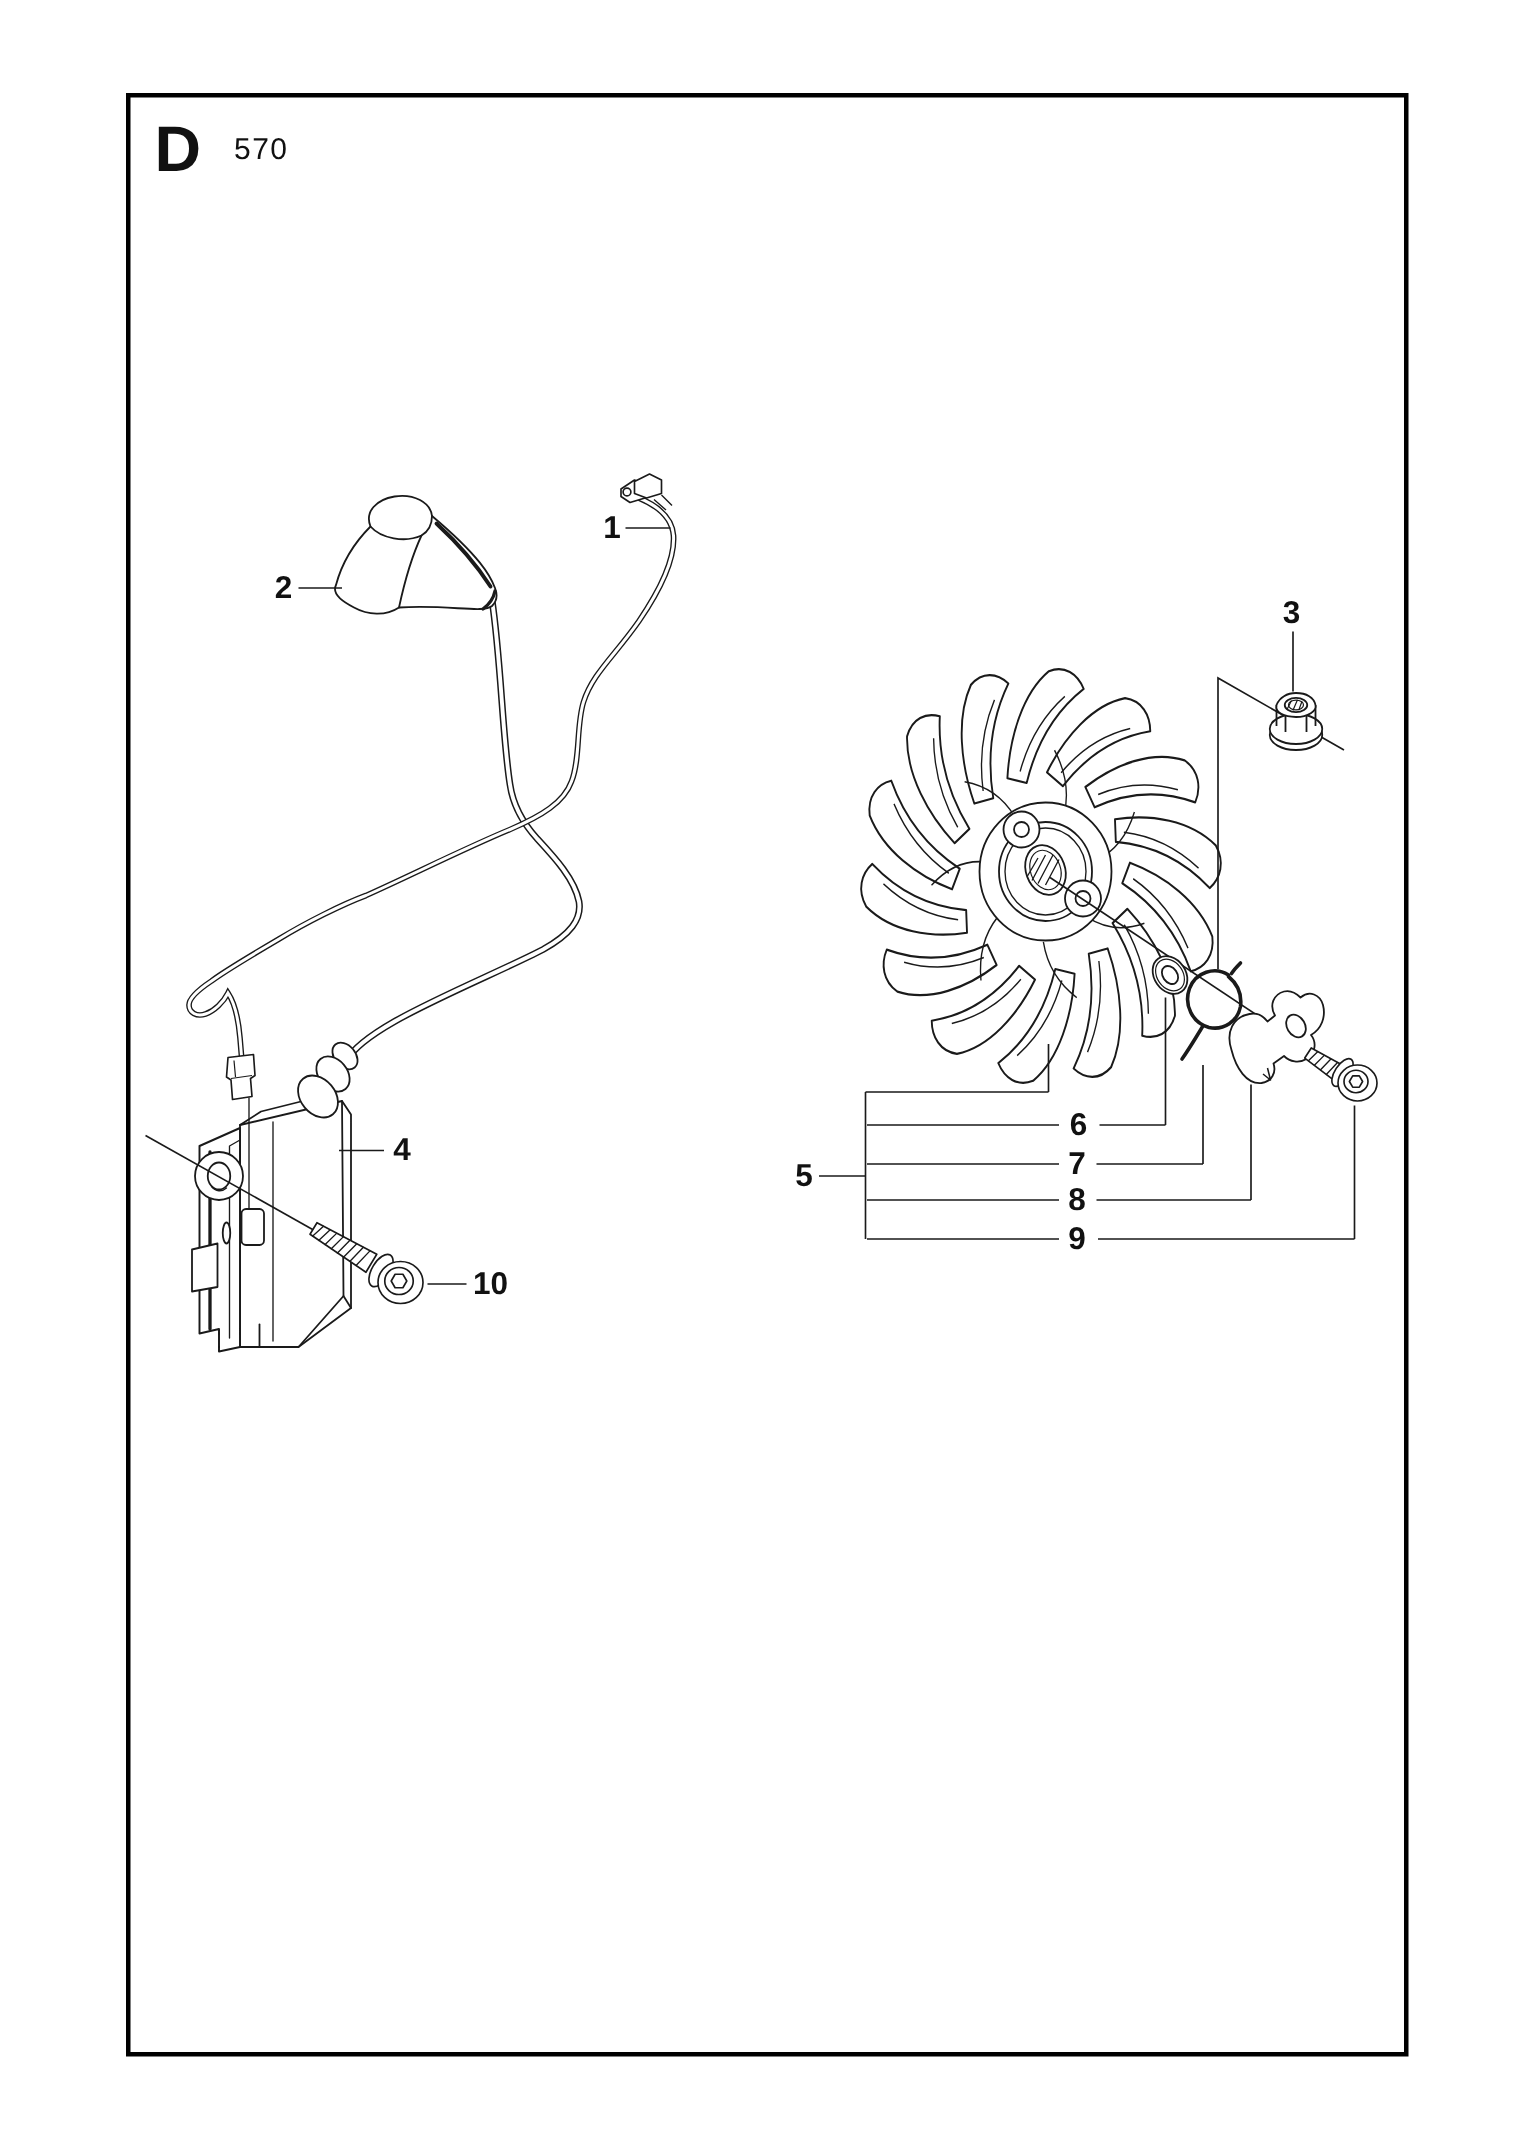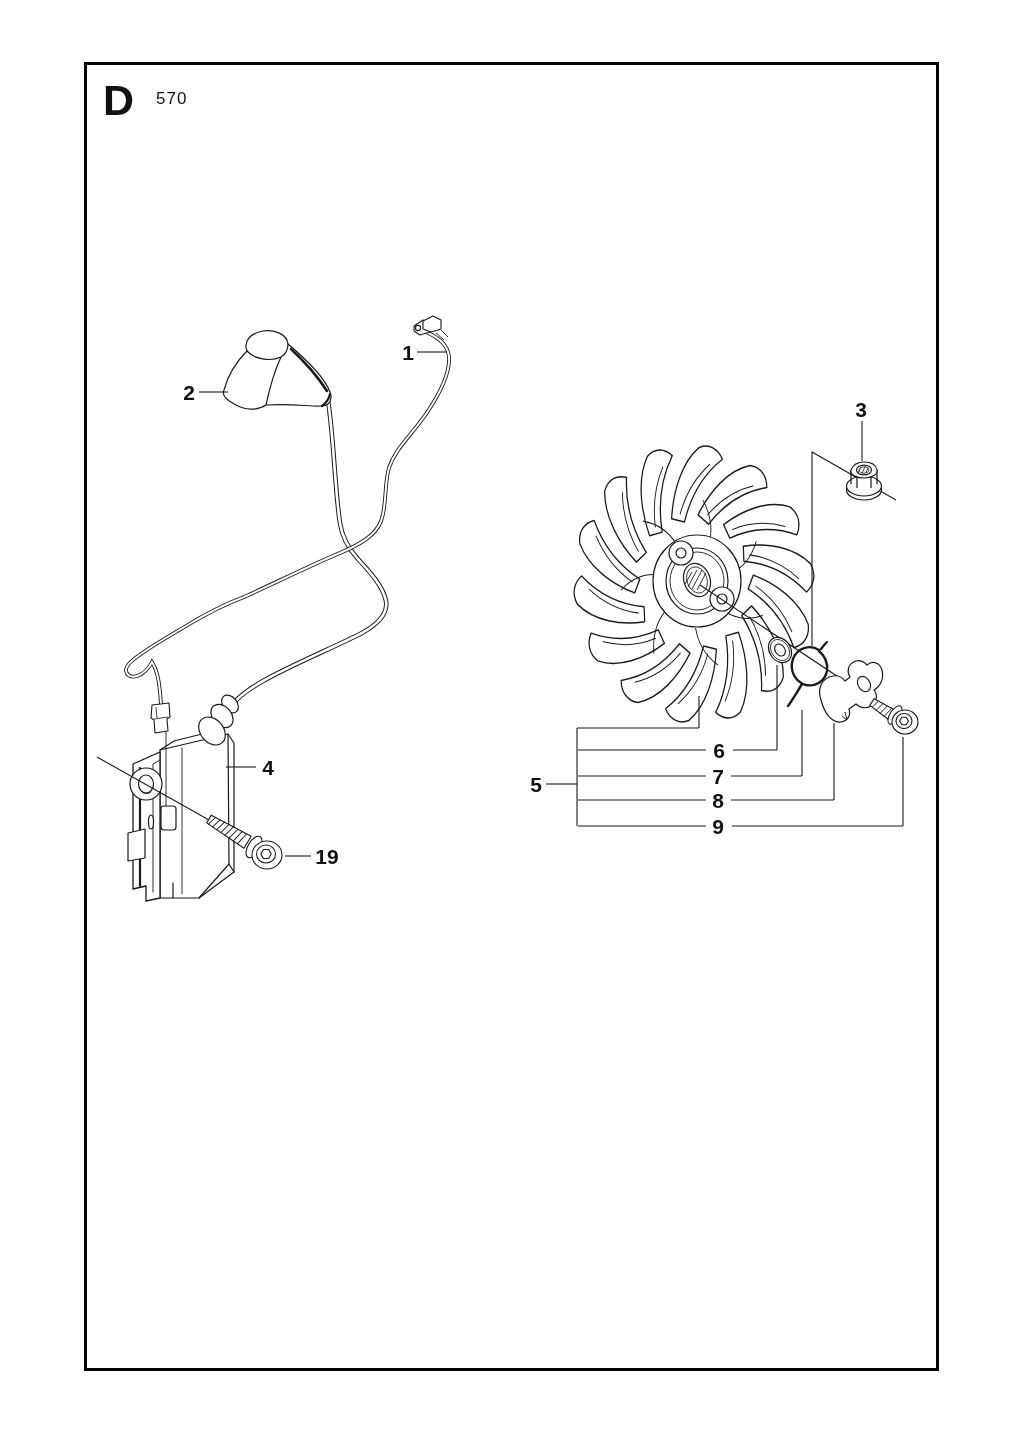--- a/index.html
+++ b/index.html
@@ -2,21 +2,21 @@
 <html><head>
 <meta charset="utf-8">
 <style>
   html,body{margin:0;padding:0;background:#fff;}
   body{width:1024px;height:1434px;position:relative;overflow:hidden;
        font-family:"Liberation Sans",sans-serif;color:#111;}
   .frame{position:absolute;left:84px;top:62px;width:849px;height:1303px;
          border:3px solid #000;}
   .hdr-letter{position:absolute;left:103px;top:76px;font-size:43px;font-weight:bold;
               letter-spacing:1px;}
-  .hdr-model{position:absolute;left:156px;top:89px;font-size:17px;font-weight:400;
+  .hdr-model{position:absolute;left:156px;top:89px;font-size:20px;font-weight:400;
              letter-spacing:1px;}
   svg.art{position:absolute;left:0;top:0;}
   .callout{position:absolute;transform:translate(-50%,-50%);
            font-size:21px;font-weight:bold;line-height:1;}
 </style>
 </head>
 <body>
 
 <div class="frame"></div>
 
@@ -205,13 +205,13 @@
 
 <span class="callout" style="left:408px;top:352px">1</span>
 <span class="callout" style="left:189px;top:392px">2</span>
 <span class="callout" style="left:861px;top:409px">3</span>
 <span class="callout" style="left:268px;top:767px">4</span>
 <span class="callout" style="left:536px;top:784px">5</span>
 <span class="callout" style="left:719px;top:750px">6</span>
 <span class="callout" style="left:718px;top:776px">7</span>
 <span class="callout" style="left:718px;top:800px">8</span>
 <span class="callout" style="left:718px;top:826px">9</span>
-<span class="callout" style="left:327px;top:856px">19</span>
+<span class="callout" style="left:327px;top:856px">10</span>
 
 </body></html>

